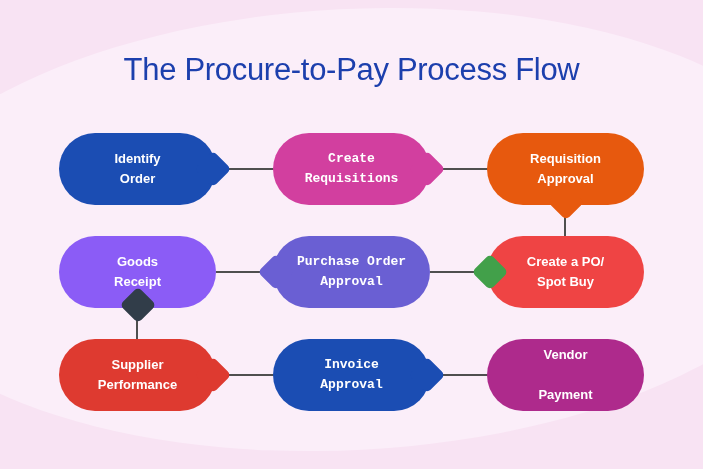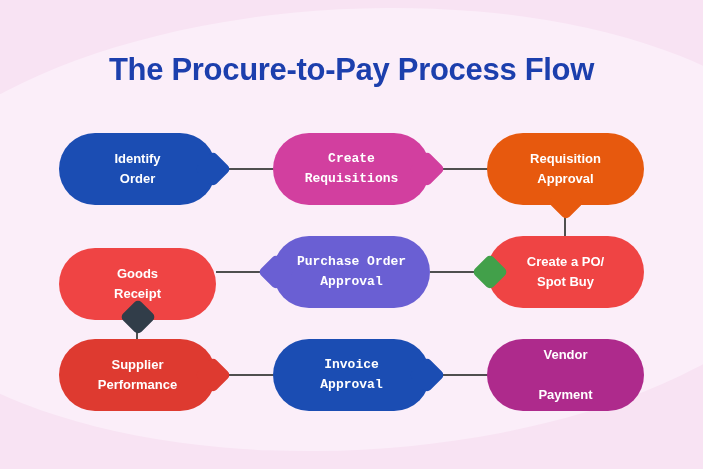--- a/index.html
+++ b/index.html
@@ -17,21 +17,21 @@
     width:136%;height:94%;
     border-radius:50%;
     background:var(--bg-highlight,#fbeef9);
     transform:rotate(-3deg);
   }
   .title{
     position:absolute;
     left:0;top:52px;width:703px;
     text-align:center;
     font-size:31px;
-    font-weight:bold;
+    font-weight:normal;
     letter-spacing:-0.3px;
     color:var(--title,#1c3fad);
     z-index:3;
   }
   .node{
     position:absolute;
     width:157px;height:72px;
     border-radius:36px;
     color:var(--node-text,#ffffff);
     display:flex;
@@ -76,21 +76,21 @@
     <span>Create</span>
     <span>Requisitions</span>
     <div class="tail tail-right" style="background: rgb(210, 63, 159);"></div>
   </div>
   <div class="node r1 c3" style="background: rgb(231, 89, 14);">
     <span>Requisition</span>
     <span>Approval</span>
     <div class="tail tail-down" style="background: rgb(231, 89, 14);"></div>
   </div>
 
-  <div class="node r2 c1" style="background: #ef4444; margin-top: 12px;">
+  <div class="node r2 c1" style="background: #8b5cf6;">
     <span>Goods</span>
     <span>Receipt</span>
     <div class="tail tail-down" style="background: rgb(49, 61, 73);"></div>
   </div>
   <div class="node r2 c2" style="background: rgb(106, 95, 211);">
     <span>Purchase Order</span>
     <span>Approval</span>
     <div class="tail tail-left" style="background: rgb(106, 95, 211);"></div>
   </div>
   <div class="node r2 c3" style="background: #ef4444;">

